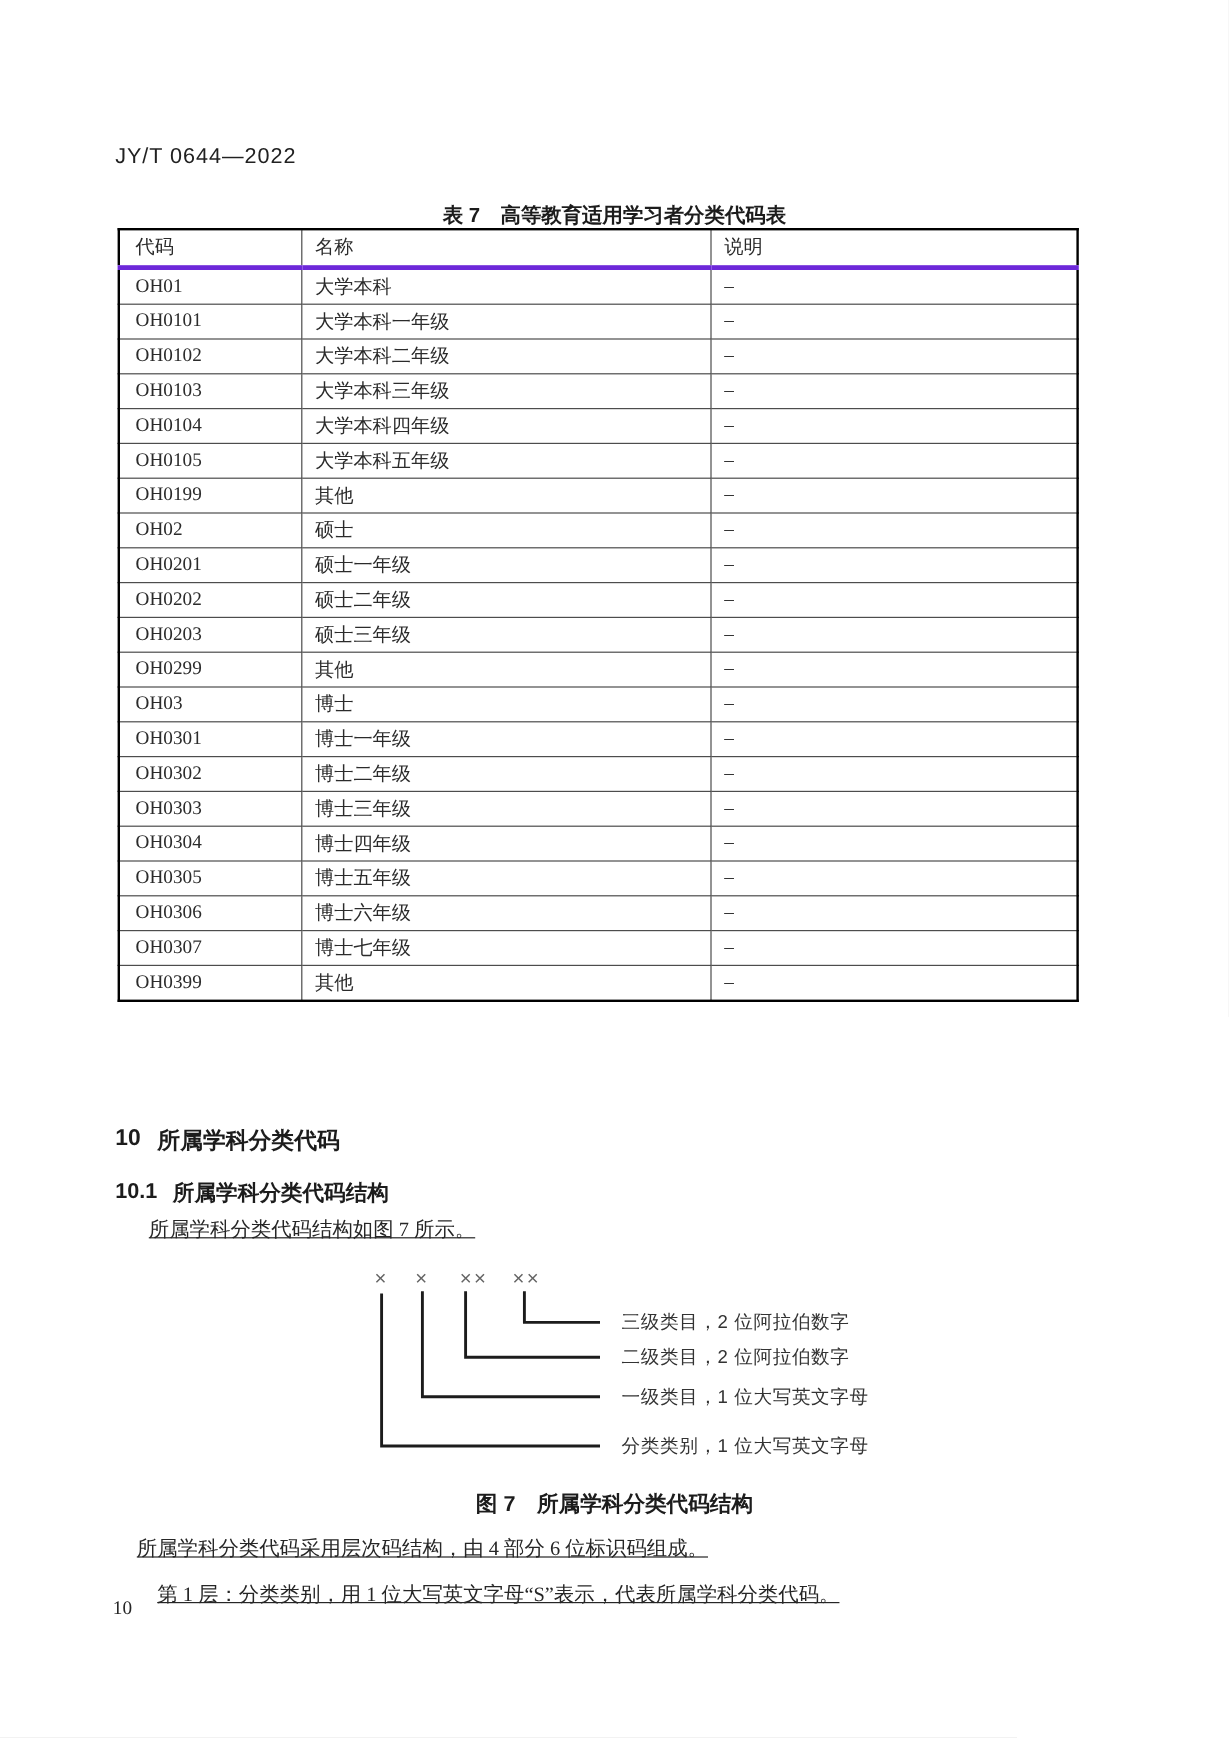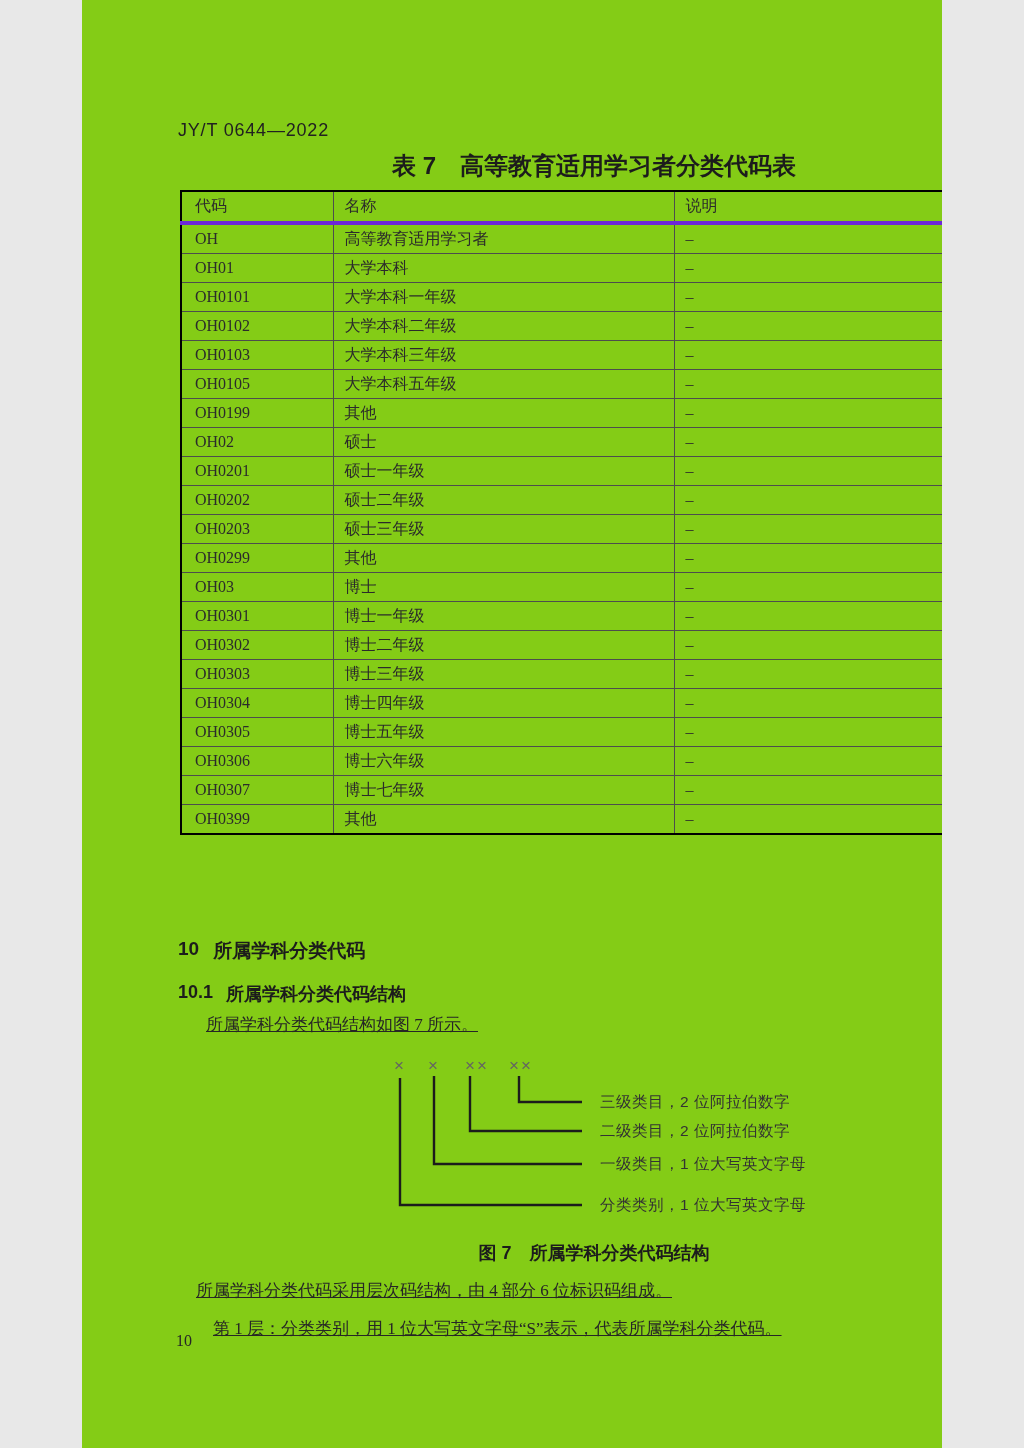--- a/index.html
+++ b/index.html
@@ -1,45 +1,45 @@
 <!DOCTYPE html>
 <html lang="zh"><head>
 <meta charset="utf-8">
 <style>
   html, body { margin: 0; padding: 0; background: #e8e8e8; }
   .page {
     position: relative;
-    width: 860px;
+    width: 1024px;
     height: 1448px;
     margin: 0 auto;
-    background: #84cc16;
+    background: #ffffff;
     overflow: hidden;
     font-family: "Liberation Serif", "DejaVu Serif", serif;
     color: #262626;
   }
 
   .doc-number {
     position: absolute;
     left: 96px;
     top: 120px;
     font-family: "Liberation Sans", "DejaVu Sans", sans-serif;
     font-size: 18px;
     letter-spacing: 0.8px;
     color: #212121;
   }
 
   .table-title {
     position: absolute;
     left: 0;
-    top: 150px;
+    top: 168px;
     width: 1024px;
     text-align: center;
     font-family: "Liberation Sans", "DejaVu Sans", sans-serif;
     font-weight: 700;
-    font-size: 24px;
+    font-size: 17px;
     color: #1c1c1c;
   }
 
   table.code-table {
     position: absolute;
     left: 98px;
     top: 190px;
     width: 799px;
     border-collapse: collapse;
     table-layout: fixed;
@@ -149,42 +149,42 @@
     </colgroup>
     <thead>
       <tr>
         <th class="col-code">代码</th>
         <th class="col-name">名称</th>
         <th class="col-desc">说明</th>
       </tr>
     </thead>
     <tbody id="code-table-body">
         <tr>
-          <td class="col-code">OH</td>
-          <td class="col-name">高等教育适用学习者</td>
-          <td class="col-desc">–</td>
-        </tr>
-        <tr>
           <td class="col-code">OH01</td>
           <td class="col-name">大学本科</td>
           <td class="col-desc">–</td>
         </tr>
         <tr>
           <td class="col-code">OH0101</td>
           <td class="col-name indent">大学本科一年级</td>
           <td class="col-desc">–</td>
         </tr>
         <tr>
           <td class="col-code">OH0102</td>
           <td class="col-name indent">大学本科二年级</td>
           <td class="col-desc">–</td>
         </tr>
         <tr>
           <td class="col-code">OH0103</td>
           <td class="col-name indent">大学本科三年级</td>
+          <td class="col-desc">–</td>
+        </tr>
+        <tr>
+          <td class="col-code">OH0104</td>
+          <td class="col-name indent">大学本科四年级</td>
           <td class="col-desc">–</td>
         </tr>
         <tr>
           <td class="col-code">OH0105</td>
           <td class="col-name indent">大学本科五年级</td>
           <td class="col-desc">–</td>
         </tr>
         <tr>
           <td class="col-code">OH0199</td>
           <td class="col-name indent">其他</td>

